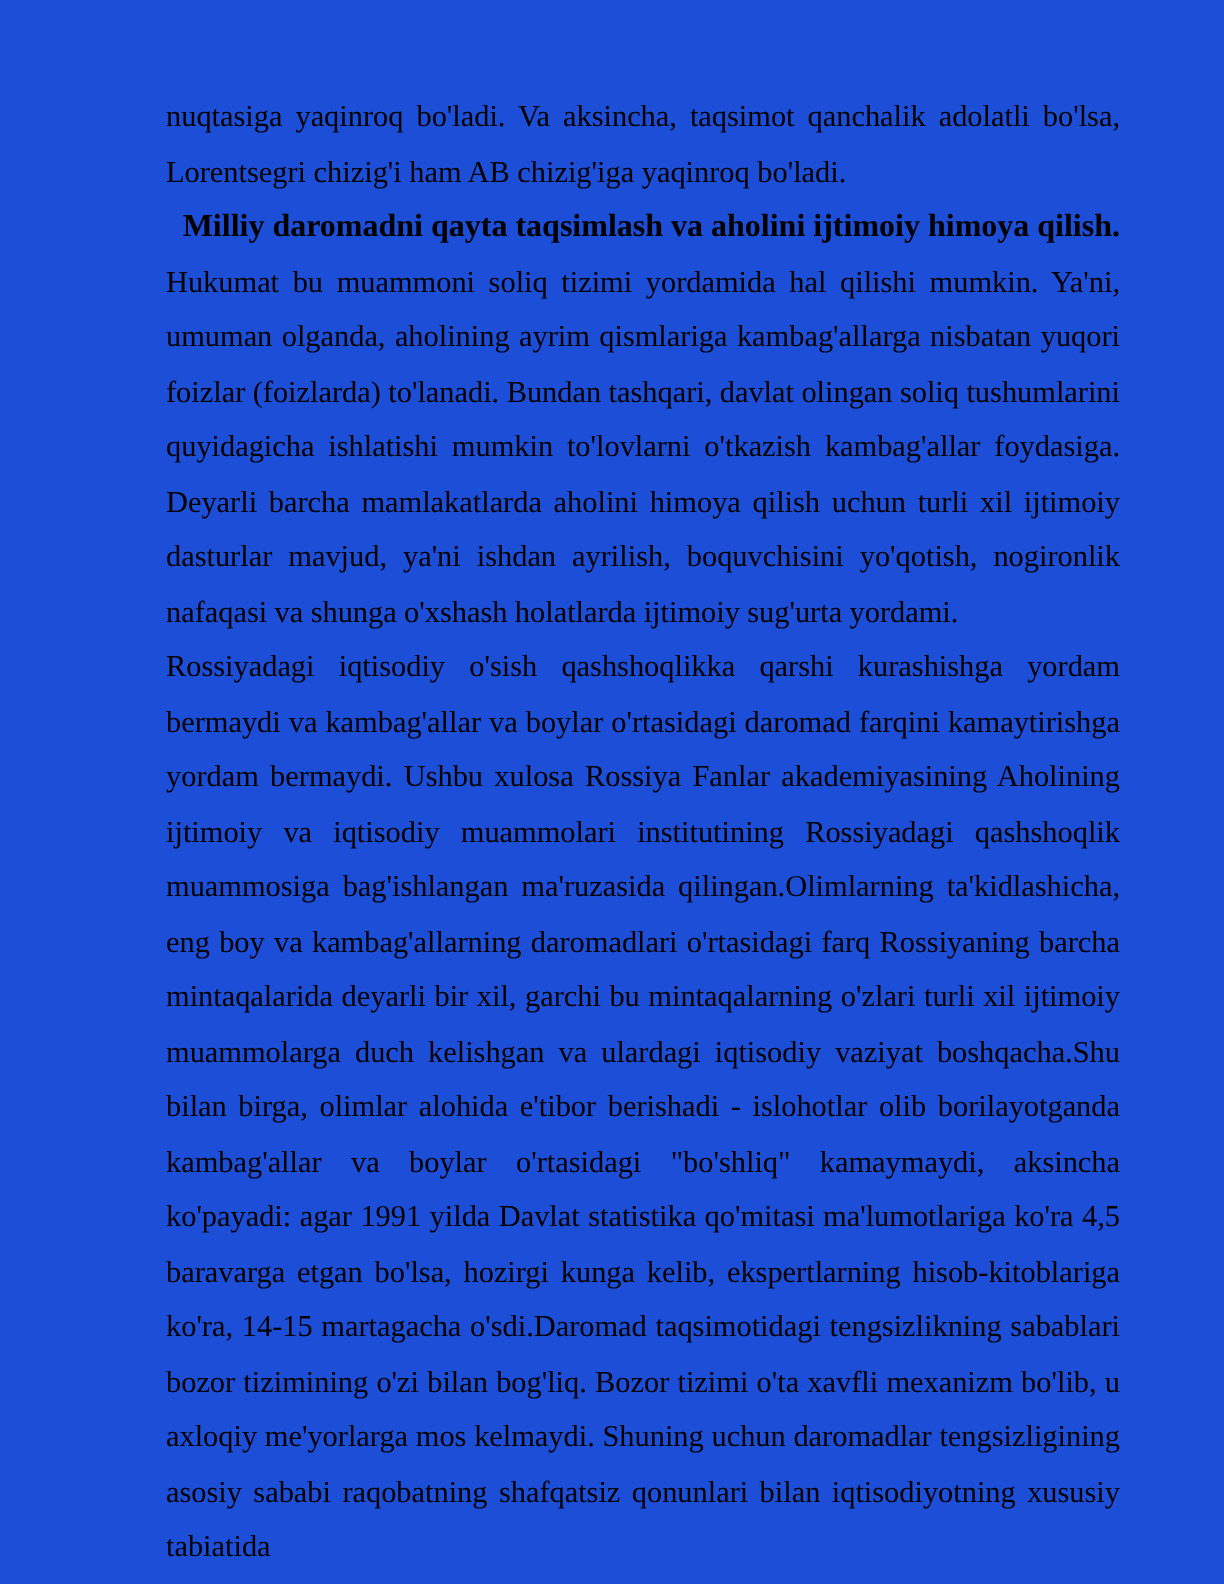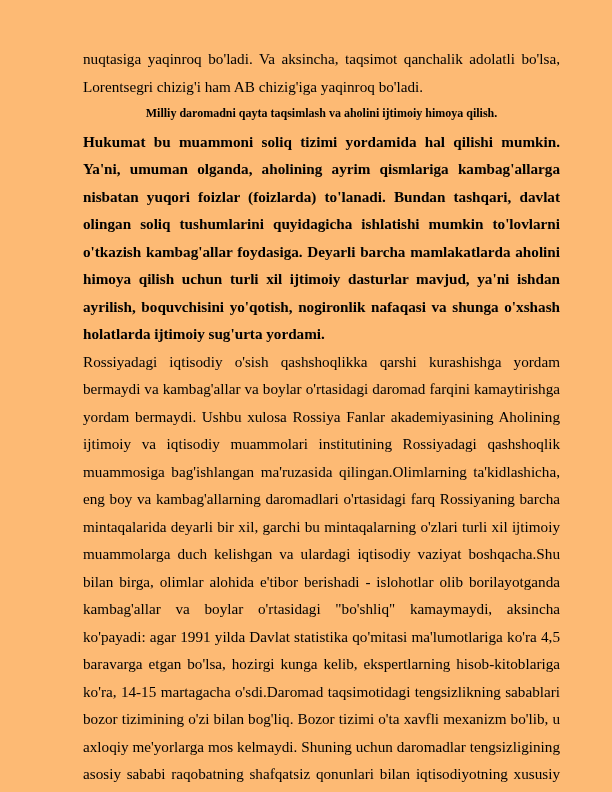--- a/index.html
+++ b/index.html
@@ -13,21 +13,21 @@
     overflow: hidden;
     font-family: "Liberation Serif", "DejaVu Serif", serif;
     color: #000000;
     -webkit-font-smoothing: antialiased;
   }
 
   #page {
     position: relative;
     width: 612px;
     height: 792px;
-    background: #fdba74;
+    background: #1d4ed8;
     box-sizing: border-box;
   }
 
   #text-body {
     position: absolute;
     left: 83px;
     top: 45px;
     width: 477px;
   }
 
@@ -36,32 +36,31 @@
     text-align: justify;
     text-justify: inter-word;
     font-size: 15.2px;
     line-height: 27.5px;
     color: #000000;
     
   }
 
   .heading {
     margin: 0;
-    font-size: 12px;
+    font-size: 16px;
     line-height: 27.5px;
     font-weight: bold;
-    text-align: center;
+    text-align: right;
     color: #000000;
   }
 
   
   .p-narrow {
     text-align: justify;
     word-spacing: -0.1px;
-    font-weight: bold;
   }
 
   #page-number {
     position: absolute;
     left: 0;
     top: 728px;
     width: 612px;
     text-align: center;
     font-size: 12.6px;
     line-height: 16px;

